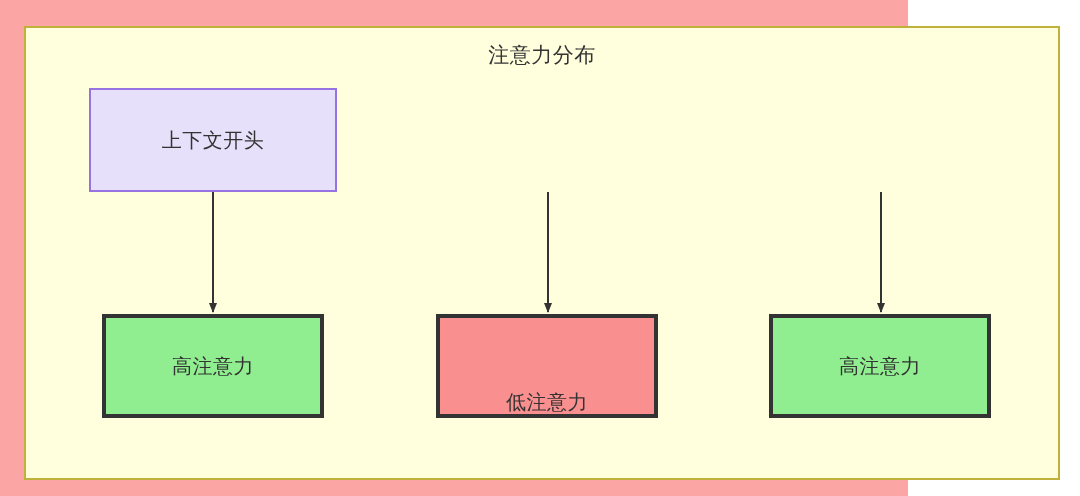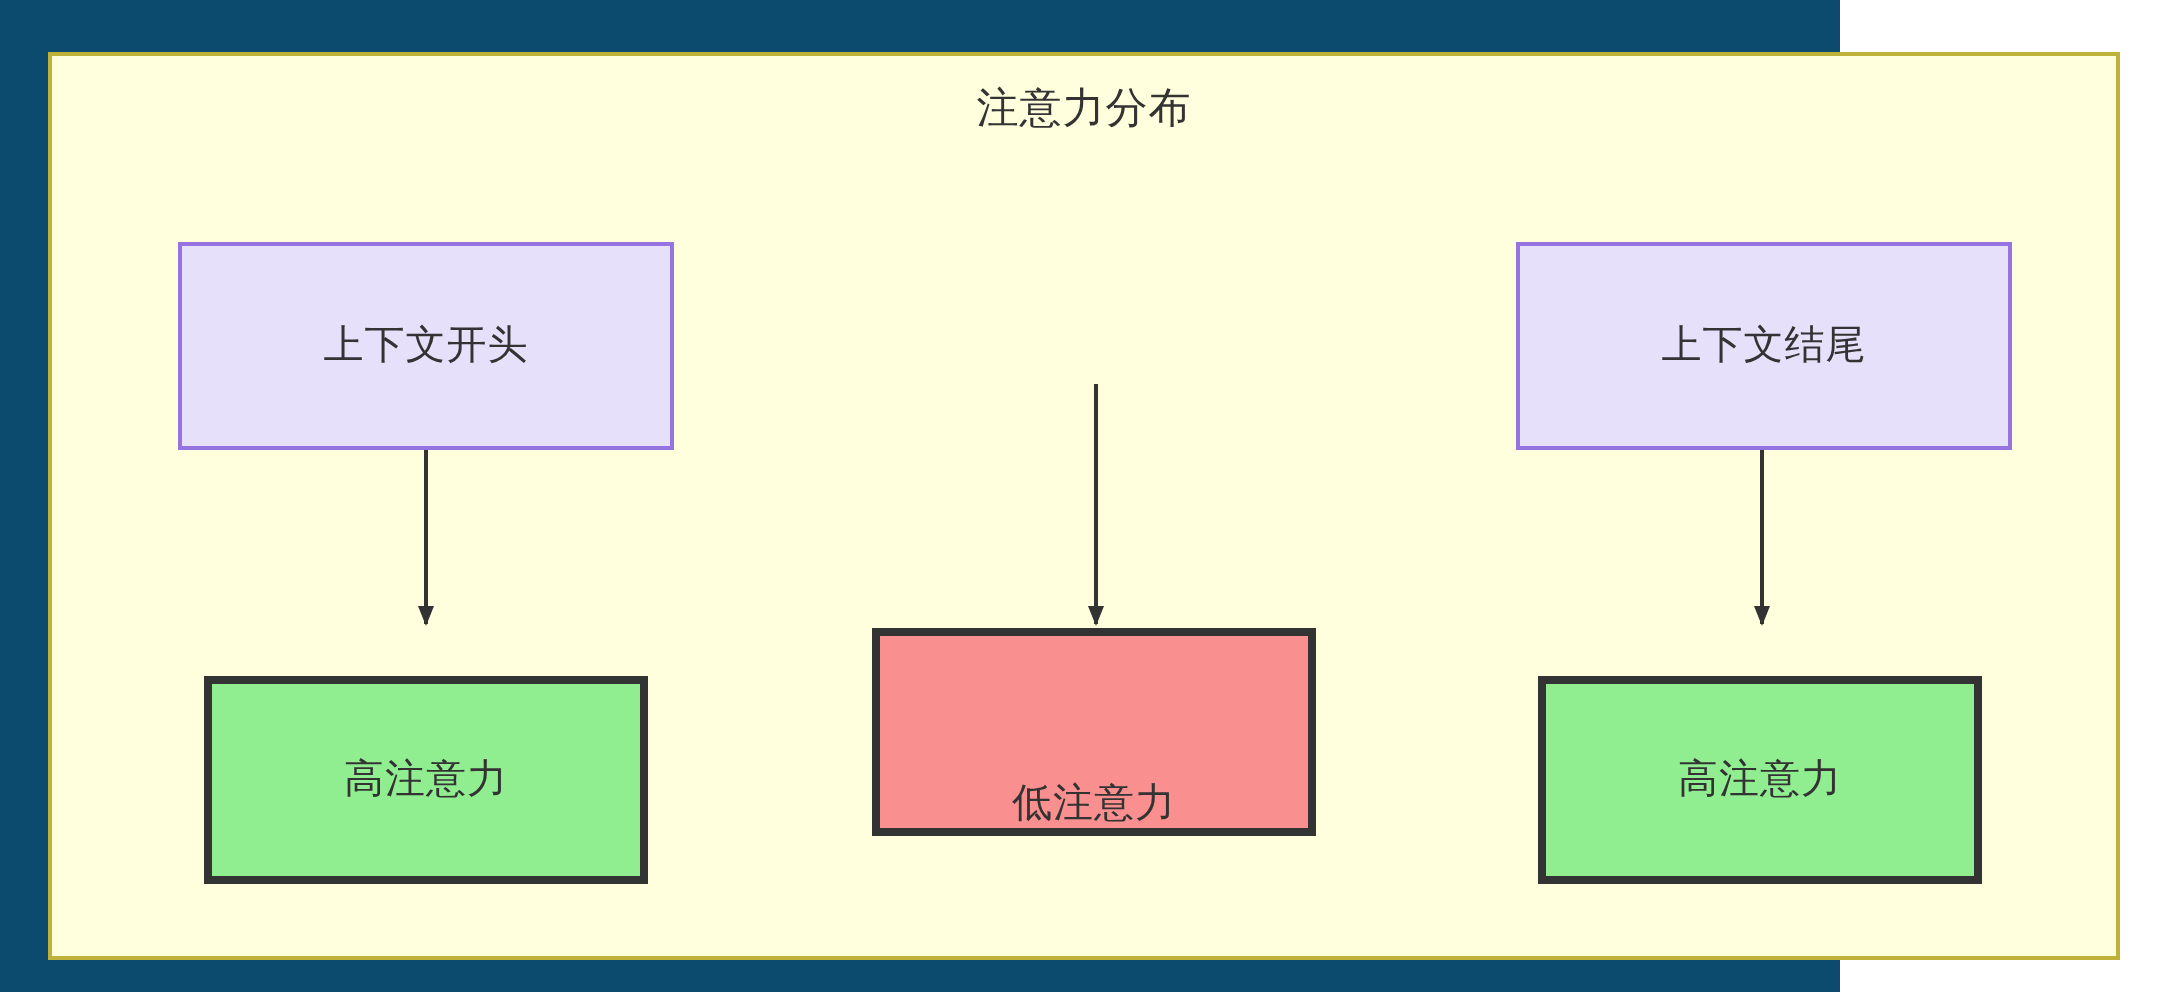--- a/index.html
+++ b/index.html
@@ -11,22 +11,21 @@
     width: 1080px;
     height: 496px;
     font-family: "Liberation Sans", "DejaVu Sans", sans-serif;
     overflow: hidden;
   }
 
   #diagram-root {
     position: relative;
     width: 908px;
     height: 496px;
-    background: #0c4a6e;
-    padding-left: 12px;
+    background: #fca5a5;
   }
 
   
   .subgraph-frame {
     position: absolute;
     left: 24px;
     top: 26px;
     width: 1036px;
     height: 454px;
     background: #ffffdd;
@@ -64,38 +63,37 @@
     white-space: nowrap;
   }
 
   
   .node-context {
     width: 248px;
     height: 104px;
     top: 88px;
     background: #e6e0fa;
     border: 2px solid #9673e0;
-    margin-top: 33px;
   }
   .node-context.col-1 { left: 89px; }
   .node-context.col-2 { left: 424px; }
   .node-context.col-3 { left: 758px; }
 
   
   .node-attention {
     width: 222px;
     height: 104px;
     top: 314px;
     border: 4px solid #333333;
   }
   .node-attention.col-1 { left: 102px; }
   .node-attention.col-2 { left: 436px; }
   .node-attention.col-3 { left: 769px; }
 
-  .fill-high { background: #90ee90; margin-top: 24px; }
+  .fill-high { background: #90ee90; }
   .fill-low  { background: #fa8f8f; align-items: flex-end; }
 
   
   .edge-layer {
     position: absolute;
     left: 0;
     top: 0;
     width: 1080px;
     height: 496px;
     pointer-events: none;
@@ -122,23 +120,20 @@
     <line x1="548" y1="192" x2="548" y2="312" stroke="#333333" stroke-width="2" marker-end="url(#arrowhead)"></line>
 
     <line x1="881" y1="192" x2="881" y2="312" stroke="#333333" stroke-width="2" marker-end="url(#arrowhead)"></line>
   </svg>
 
   <div class="node node-context col-1">
     <span class="node-label">上下文开头</span>
   </div>
 
 
-  <div class="node node-context col-3">
-    <span class="node-label">上下文结尾</span>
-  </div>
 
   <div class="node node-attention col-1 fill-high">
     <span class="node-label">高注意力</span>
   </div>
 
   <div class="node node-attention col-2 fill-low">
     <span class="node-label">低注意力</span>
   </div>
 
   <div class="node node-attention col-3 fill-high">

